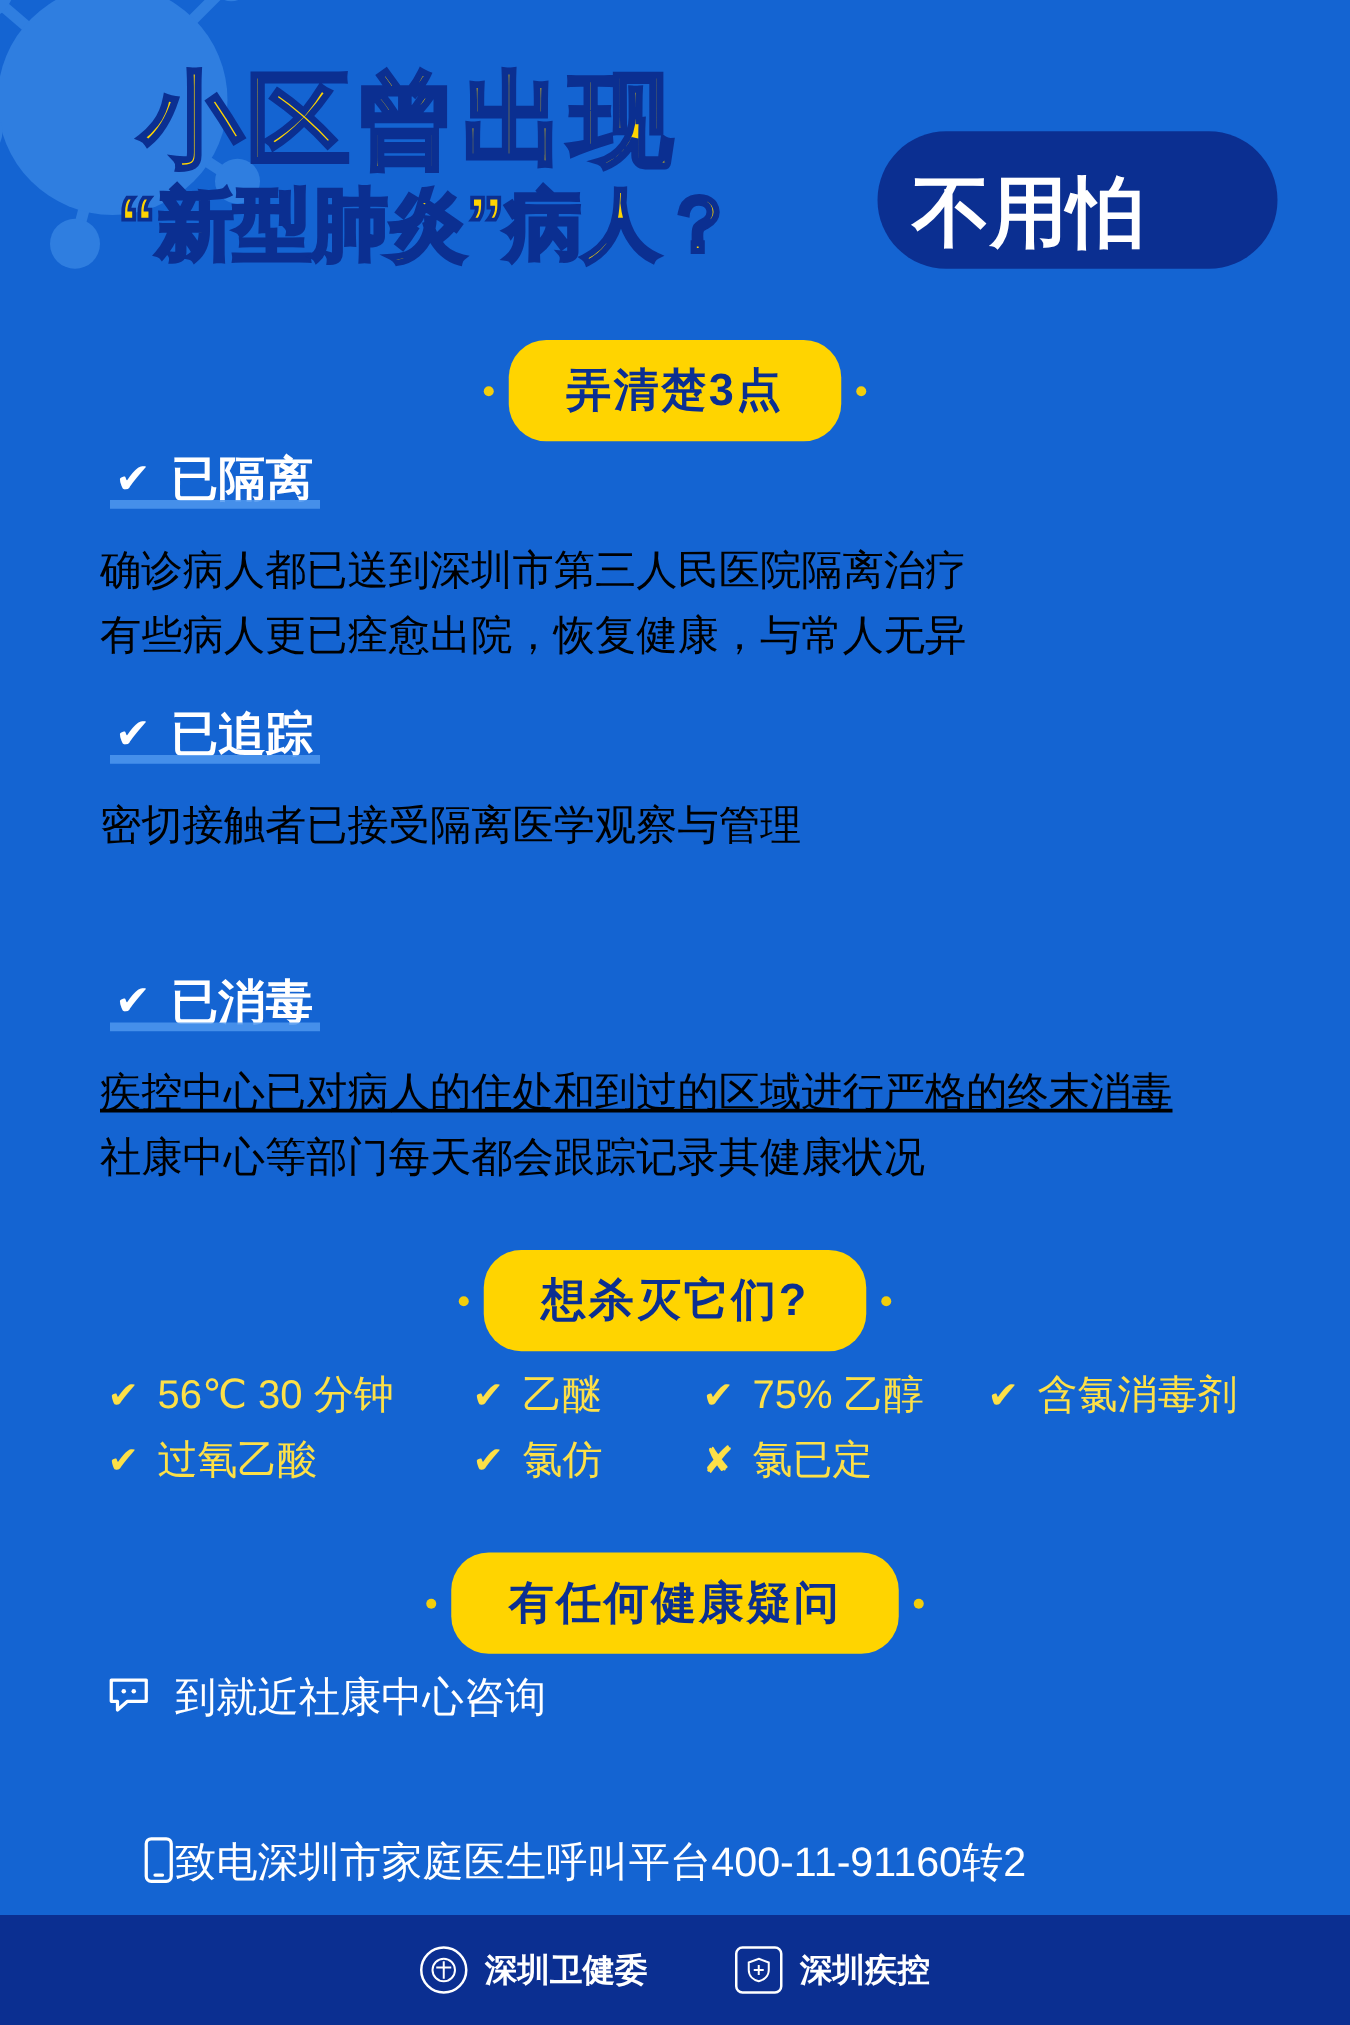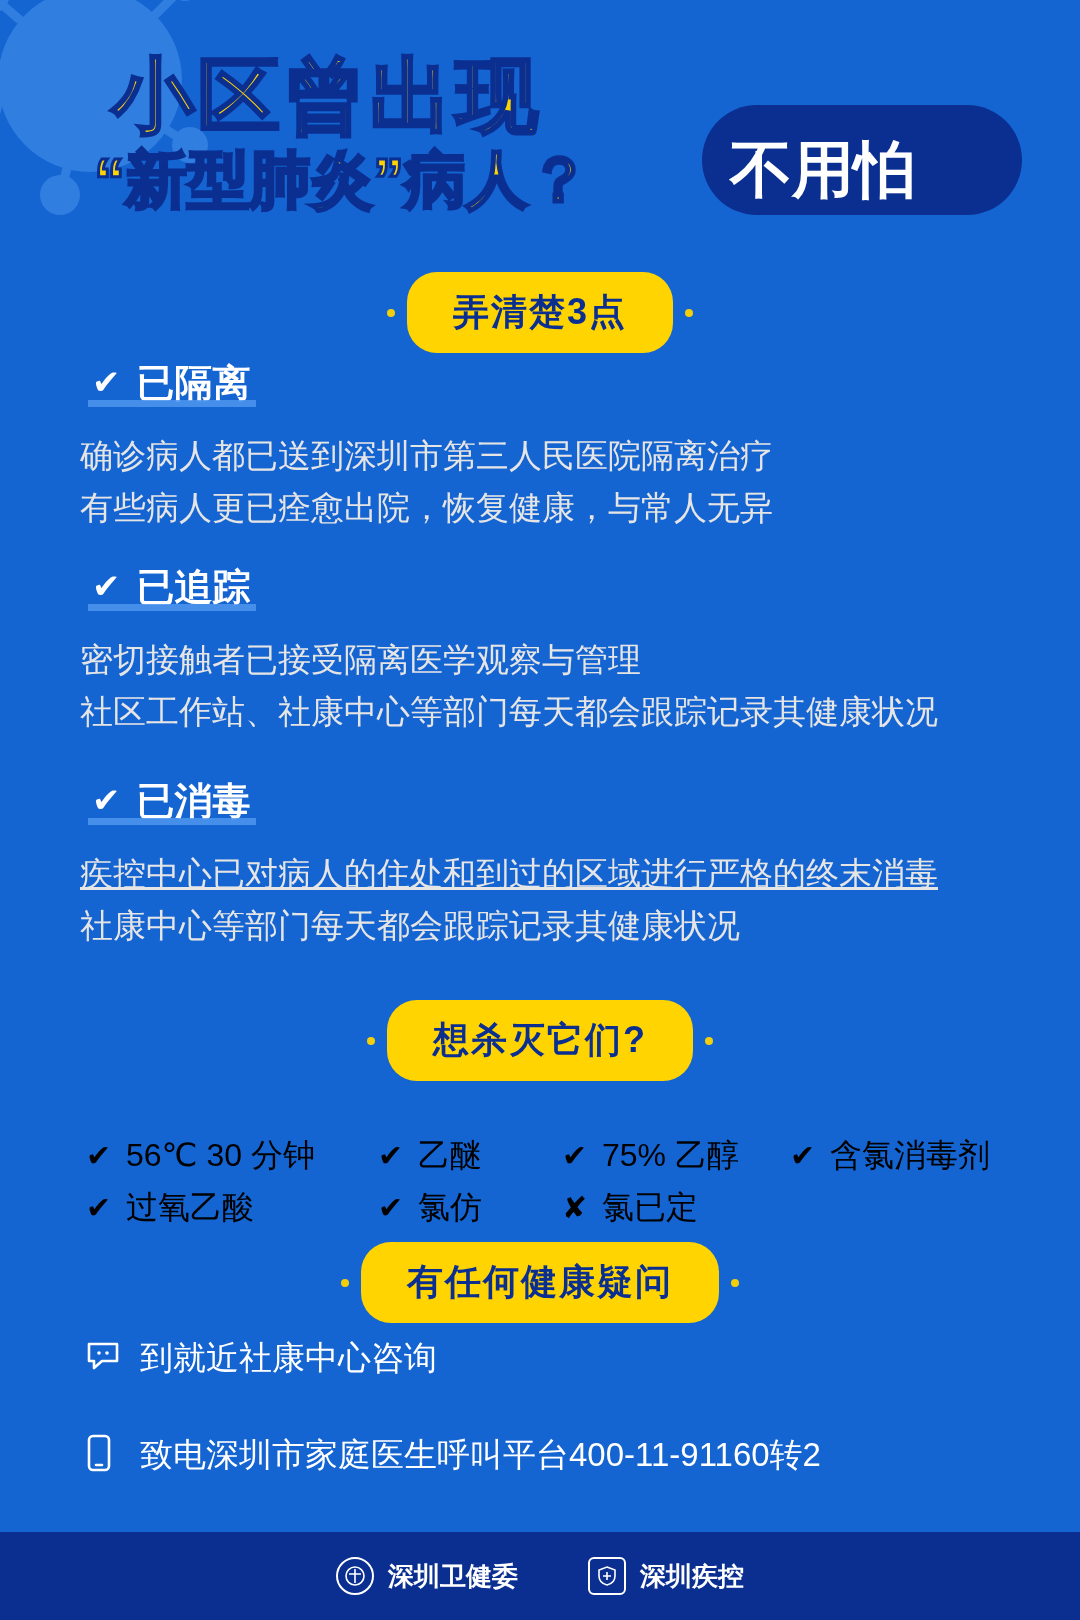--- a/index.html
+++ b/index.html
@@ -128,31 +128,30 @@
   }
   .underline {
     position: absolute;
     height: 7px;
     background: #4e97ef;
     opacity: .85;
   }
   .body-text {
     position: absolute;
     font-size: 33px;
-    color: #e5e5e5;
+    color: #000000;
     line-height: 52px;
     white-space: nowrap;
   }
   
   .kill-item {
     position: absolute;
     font-size: 32px;
-    color: #000000;
-    white-space: nowrap;
-    margin-top: 40px;
+    color: #fde047;
+    white-space: nowrap;
   }
   .kill-item .mark {
     display: inline-block;
     width: 40px;
     font-weight: bold;
     font-size: 30px;
   }
   
   .contact-item {
     position: absolute;
@@ -240,21 +239,20 @@
   </div>
   <div class="underline" style="left:88px; top:400px; width:168px;"></div>
   <div class="body-text" style="left:80px; top:430px;">确诊病人都已送到深圳市第三人民医院隔离治疗</div>
   <div class="body-text" style="left:80px; top:482px;">有些病人更已痊愈出院，恢复健康，与常人无异</div>
 
   <div class="section-head" style="left:92px; top:562px;">
     <span class="tick">✔</span><span>已追踪</span>
   </div>
   <div class="underline" style="left:88px; top:604px; width:168px;"></div>
   <div class="body-text" style="left:80px; top:634px;">密切接触者已接受隔离医学观察与管理</div>
-  <div class="body-text" style="left:80px; top:686px;">社区工作站、社康中心等部门每天都会跟踪记录其健康状况</div>
 
   <div class="section-head" style="left:92px; top:776px;">
     <span class="tick">✔</span><span>已消毒</span>
   </div>
   <div class="underline" style="left:88px; top:818px; width:168px;"></div>
   <div class="body-text" style="left:80px; top:848px;text-decoration:underline;">疾控中心已对病人的住处和到过的区域进行严格的终末消毒</div>
   <div class="body-text" style="left:80px; top:900px;">社康中心等部门每天都会跟踪记录其健康状况</div>
 
   <div class="pill-wrap" style="top:1000px;">
     <span class="dot small"></span>
@@ -293,21 +291,21 @@
 
   <div class="contact-item" style="left:86px; top:1336px;">
     <span class="ci">
       <svg width="34" height="30" viewBox="0 0 34 30">
           <path d="M3 3h28v17H16l-8 7v-7H3z" fill="none" stroke="#ffffff" stroke-width="2.6" stroke-linejoin="round"></path>
           <circle cx="13" cy="12" r="1.8" fill="#ffffff"></circle>
           <circle cx="21" cy="12" r="1.8" fill="#ffffff"></circle>
         </svg>
     </span><span>到就近社康中心咨询</span>
   </div>
-  <div class="contact-item" style="left:86px; top:1433px;">
+  <div class="contact-item" style="left:86px; top:1468px;text-align:right;">
     <span class="ci">
       <svg width="26" height="38" viewBox="0 0 26 38">
           <rect x="3" y="2" width="20" height="34" rx="4" fill="none" stroke="#ffffff" stroke-width="2.6"></rect>
           <line x1="10" y1="31" x2="16" y2="31" stroke="#ffffff" stroke-width="2.6" stroke-linecap="round"></line>
         </svg>
     </span><span>致电深圳市家庭医生呼叫平台400-11-91160转2</span>
   </div>
 
   <div class="footer">
     <div class="footer-org">

